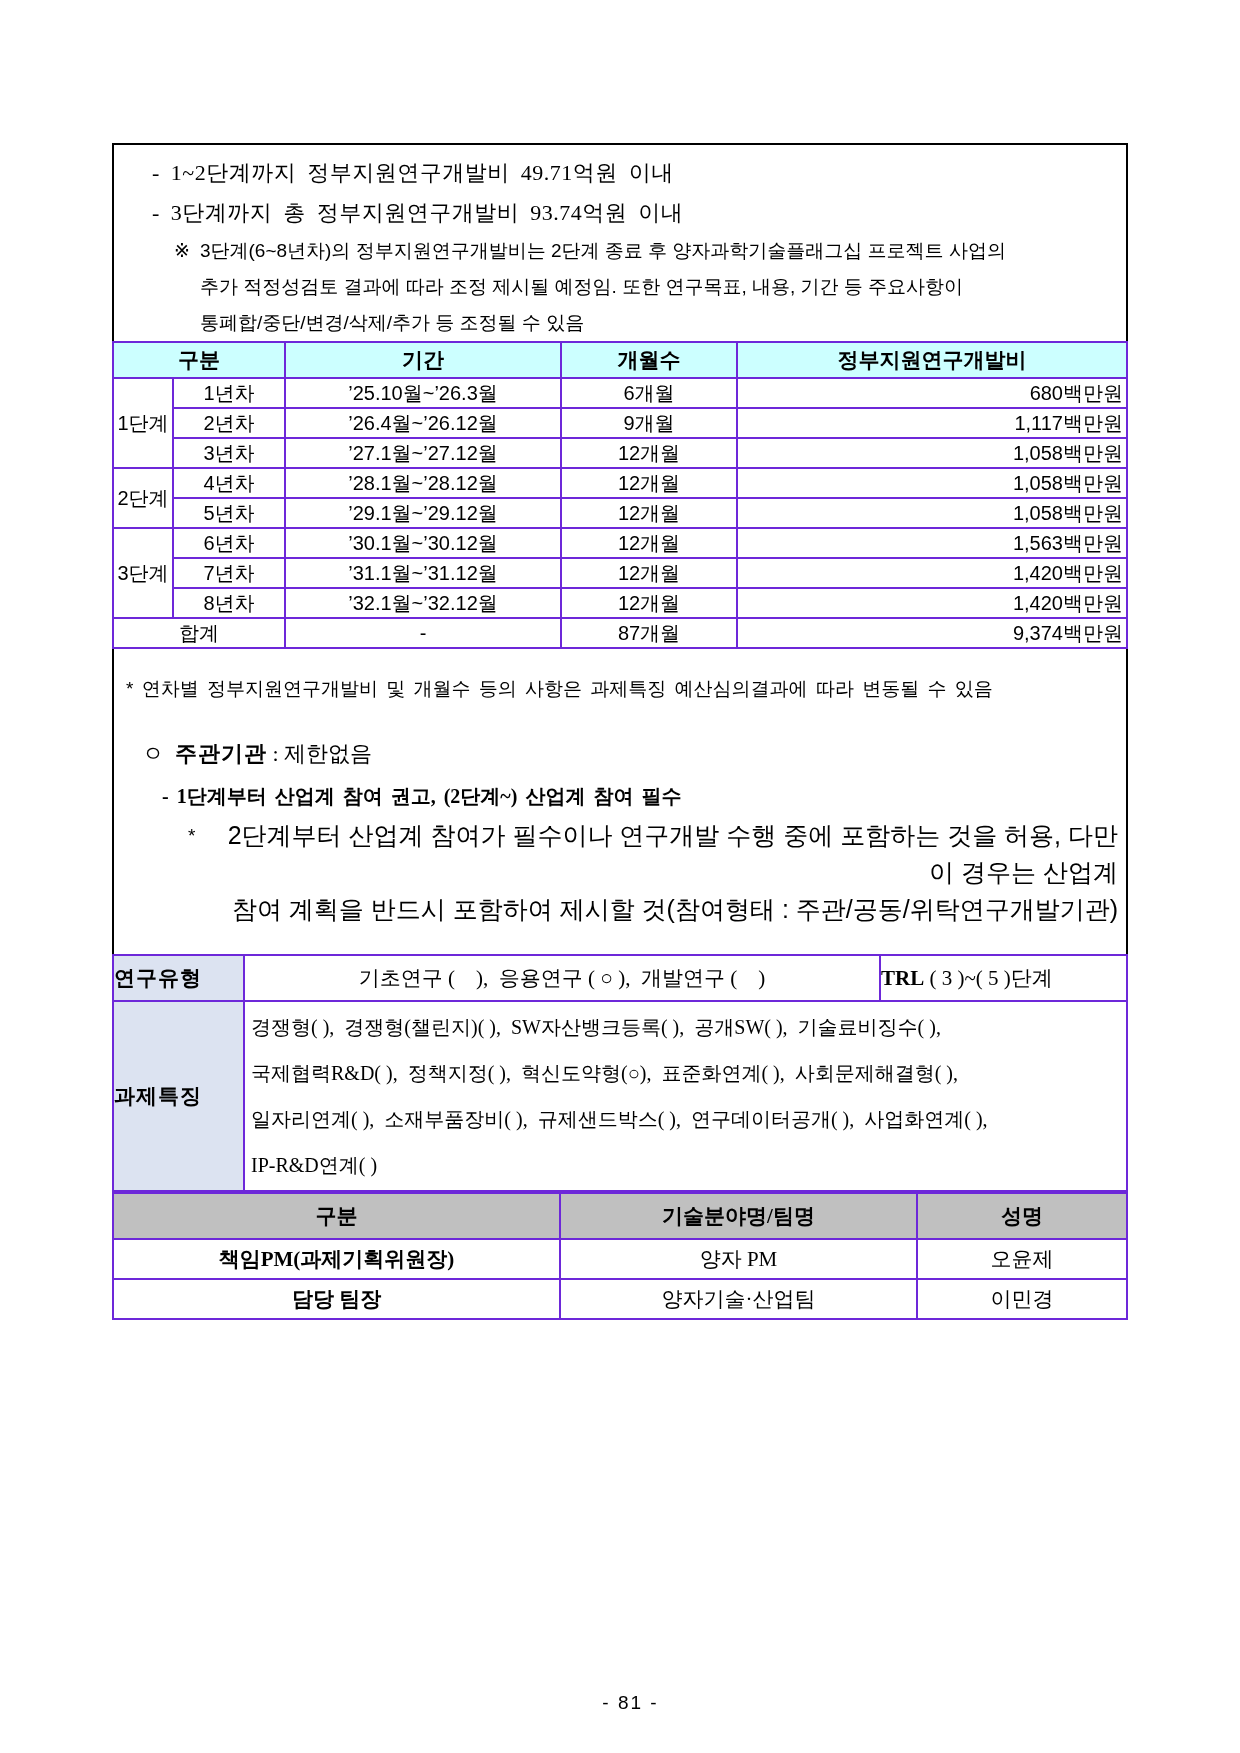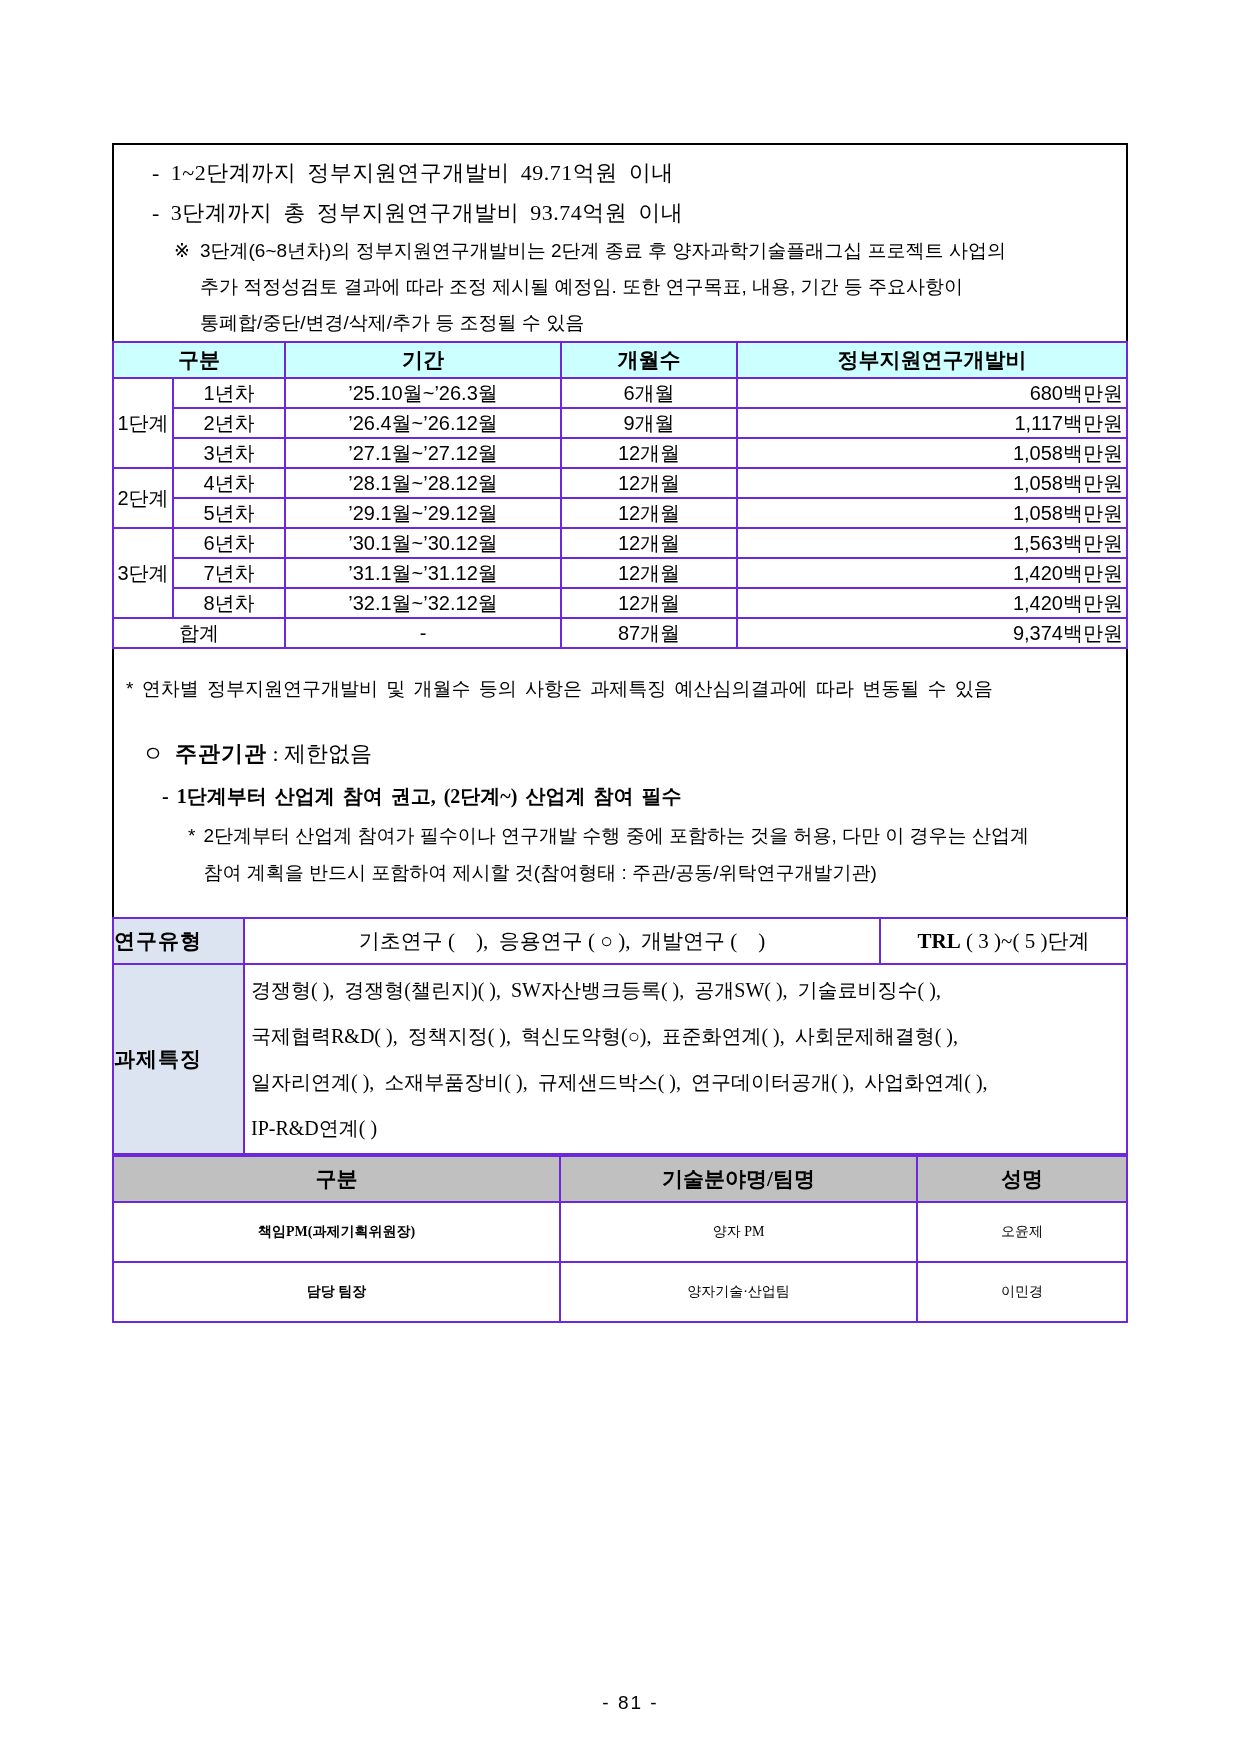--- a/index.html
+++ b/index.html
@@ -45,40 +45,40 @@
   .box-mid {
     border-left: 2px solid #000; border-right: 2px solid #000;
     padding: 22px 8px 26px 8px;
   }
   .table-footnote { font-size: 19px; line-height: 36px; padding-left: 4px; word-spacing: 3px; }
   .org-line { font-size: 22px; line-height: 42px; padding-left: 20px; margin-top: 26px; }
   .org-line .org-title { font-weight: bold; letter-spacing: 1px; margin-top: 29px; }
   .org-sub { font-size: 20px; font-weight: bold; line-height: 42px; padding-left: 40px; word-spacing: 3px; }
   .org-note { display: flex; padding-left: 66px; }
   .org-note .marker { font-size: 19px; line-height: 37px; padding-right: 8px; }
-  .org-note .lines { font-size: 19px; line-height: 37px; }
+  .org-note .lines { font-size: 25px; line-height: 37px; text-align: right; }
 
   
   .type-table td { font-size: 21px; }
   .type-table .label-cell {
     background: #DCE3F1; text-align: left; font-weight: bold; letter-spacing: 1px;
   }
   .type-row td { height: 46px; }
   .options-cell { text-align: center; white-space: pre; }
-  .trl-cell { text-align: center; white-space: pre; }
+  .trl-cell { white-space: pre; }
   .trl-cell .trl-label { font-weight: bold; }
   .features-cell { padding: 2px 6px; }
   .features-cell .feat-line { font-size: 20px; line-height: 46px; white-space: pre-wrap; }
 
   
   .pm-table th {
     background: #C0C0C0; font-size: 21px; font-weight: bold; height: 46px;
     font-family: "Liberation Serif", "DejaVu Serif", serif;
   }
-  .pm-table td { font-size: 14px; height: 60px; text-align: center; margin-left: 44px; }
+  .pm-table td { font-size: 21px; height: 40px; text-align: center; margin-left: 44px; }
   .pm-table td.role { font-weight: bold; }
 
   
   .page-number {
     position: absolute; left: 0; right: 0; top: 1692px;
     text-align: center; font-size: 19px; letter-spacing: 2px;
     font-family: "Liberation Sans", "DejaVu Sans", sans-serif;
     padding-left: 21px;
   }
 </style>

